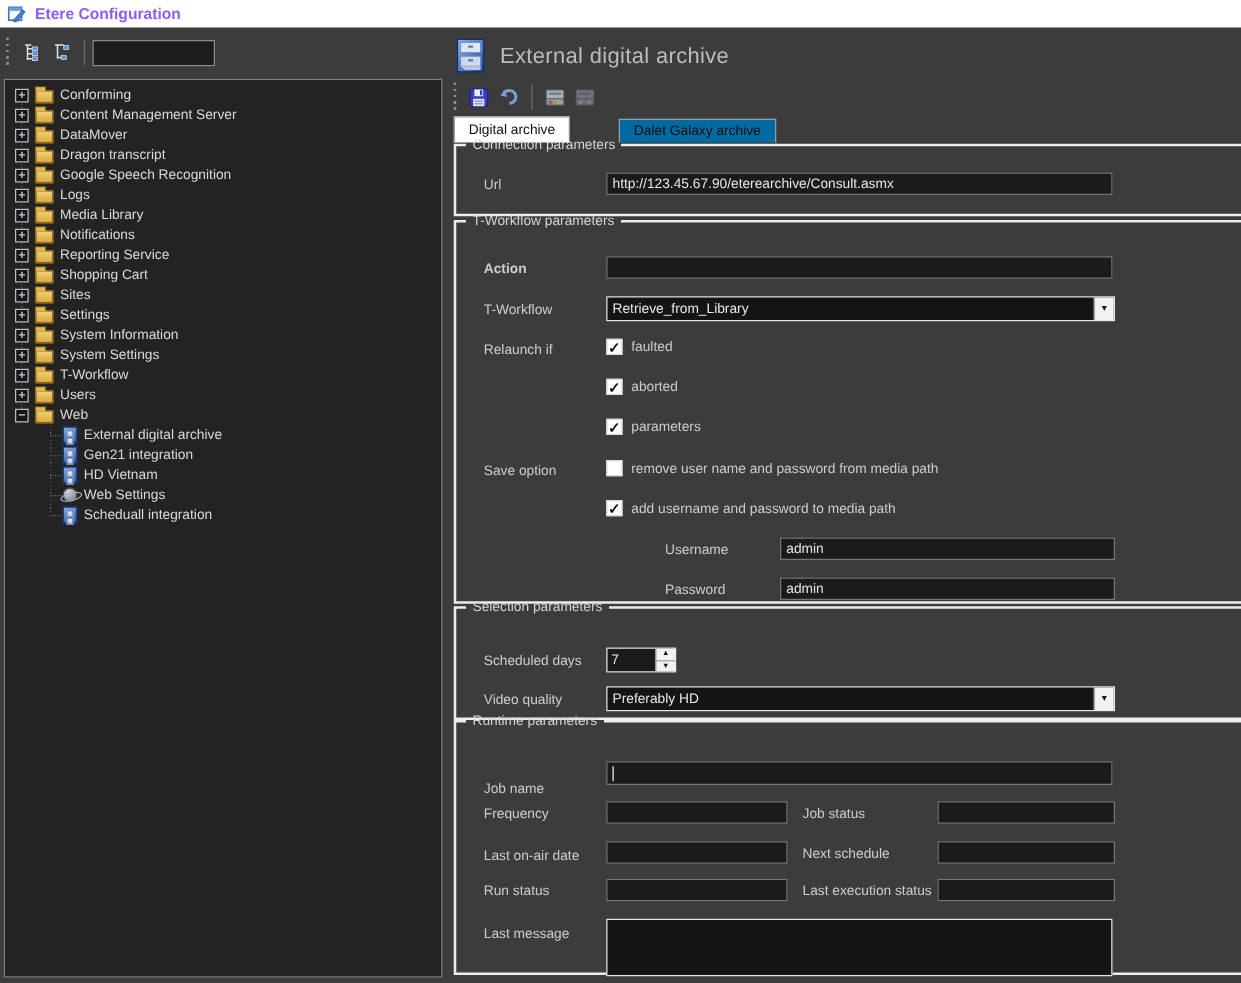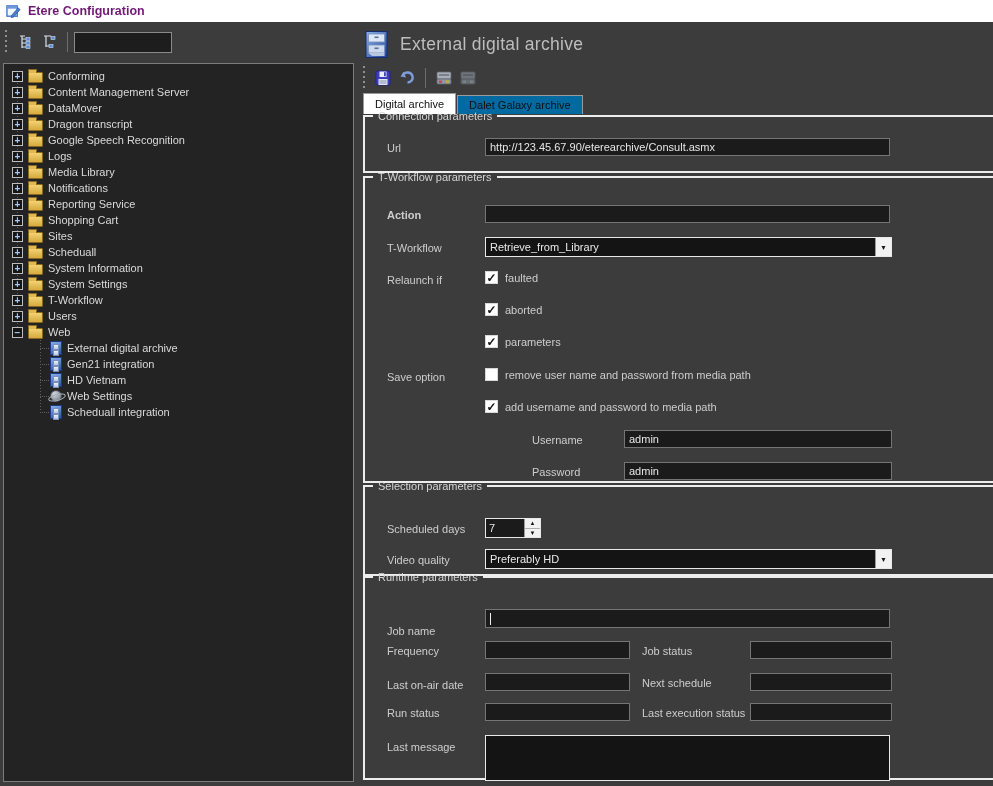--- a/index.html
+++ b/index.html
@@ -3,21 +3,21 @@
 <meta charset="utf-8">
 <style>
   * { box-sizing: border-box; margin: 0; padding: 0; }
   html,body { width:993px; height:786px; overflow:hidden; }
   body { font-family: "Liberation Sans", sans-serif; background:#3c3c3c; }
   #app { position:relative; width:993px; height:786px; background:#3c3c3c; overflow:hidden; }
 
   
   .titlebar { position:absolute; left:0; top:0; width:993px; height:22px; background:#ffffff;
               display:flex; align-items:center; padding-left:6px; gap:7px; }
-  .titlebar .title-text { font-size:12.5px; font-weight:600; color:#701a75; }
+  .titlebar .title-text { font-size:12.5px; font-weight:600; color:#8b5cf6; }
 
   
   .left-toolbar { position:absolute; left:0; top:22px; width:356px; height:40px; display:flex; align-items:center; }
   .grip { width:4px; height:24px; margin:0 5px 0 4px;
           background-image:repeating-linear-gradient(to bottom,#909090 0 2px,transparent 2px 5px); background-size:2px 100%; background-repeat:no-repeat; background-position:center; }
   .tb-btn { width:24px; height:24px; display:flex; align-items:center; justify-content:center; }
   .tb-sep { width:1px; height:20px; background:#6d6d6d; margin:0 6px; }
   .tree-filter-input { width:98px; height:21px; background:#1d1d1d; border:1px solid #8a8a8a; color:#e5e5e5; font-size:11px; padding:0 4px; }
 
   
@@ -50,21 +50,21 @@
   
   .main-header { position:absolute; left:356px; top:22px; width:637px; height:44px; display:flex; align-items:center; }
   .main-header .hdr-icon { margin-left:8px; }
   .main-title { margin-left:10px; font-size:17.5px; color:#bdbdbd; letter-spacing:0.3px; }
 
   
   .main-toolbar { position:absolute; left:356px; top:64px; width:637px; height:27px; display:flex; align-items:center; }
   .main-toolbar .grip { margin-left:6px; }
 
   
-  .tabs { position:absolute; left:363px; top:93px; height:21px; display:flex; align-items:flex-end; }
+  .tabs { position:absolute; left:363px; top:93px; height:21px; display:flex; align-items:flex-end;gap:38px; }
   .tab { height:19px; padding:0 11px; display:flex; align-items:center; font-size:11px; color:#101010;
          background:#0369a1; border:1px solid #9a9a9a; border-bottom:none; margin-right:1px; }
   .tab.active { height:21px; background:#ffffff; }
 
   
   fieldset { position:absolute; border:2px solid #ededed; padding:0; background:transparent; }
   fieldset legend { margin-left:8px; padding:0 5px; font-size:11px; color:#d4d4d4; }
   .fs-label { position:absolute; font-size:11px; color:#cdcdcd; white-space:nowrap; }
   .txt-input { position:absolute; height:18px; background:#1b1b1b; border:1px solid #757575;
                color:#e6e6e6; font-size:11px; font-family:"Liberation Sans",sans-serif; padding:0 4px; }
@@ -172,21 +172,21 @@
         <span>Shopping Cart</span>
       </div>
     <div class="trow">
         <span class="expand-box">+</span>
         <span class="folder-icon"></span>
         <span>Sites</span>
       </div>
     <div class="trow">
         <span class="expand-box">+</span>
         <span class="folder-icon"></span>
-        <span>Scheduall</span>
+        <span>Settings</span>
       </div>
     <div class="trow">
         <span class="expand-box">+</span>
         <span class="folder-icon"></span>
         <span>System Information</span>
       </div>
     <div class="trow">
         <span class="expand-box">+</span>
         <span class="folder-icon"></span>
         <span>System Settings</span>

